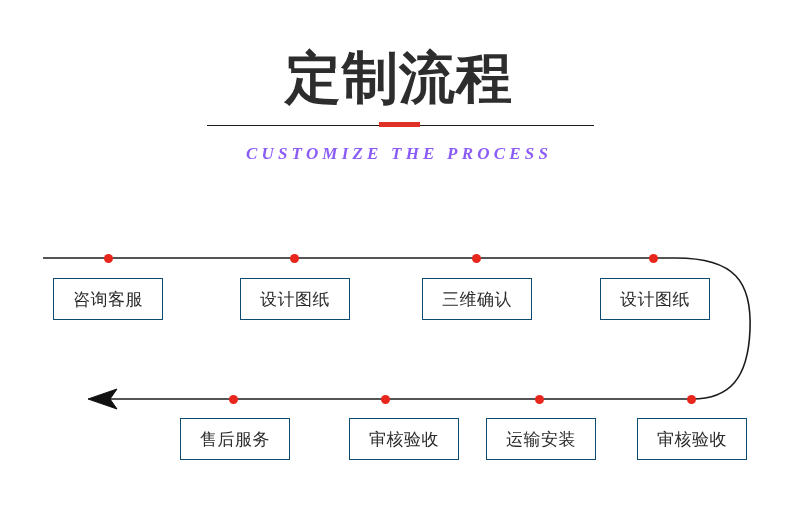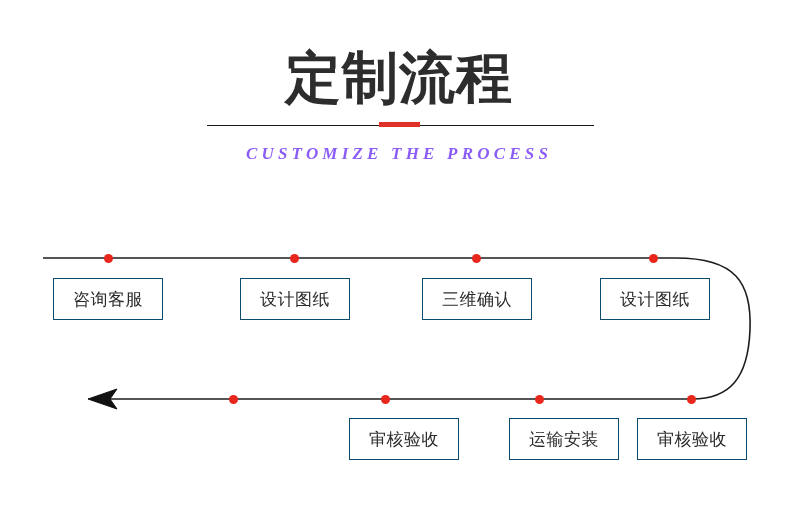--- a/index.html
+++ b/index.html
@@ -159,20 +159,23 @@
   <div class="flow-node" style="left:422px; top:278px;">
     <span class="flow-node-label">三维确认</span>
   </div>
   <div class="flow-node" style="left:600px; top:278px;">
     <span class="flow-node-label">设计图纸</span>
   </div>
 
   <div class="flow-node" style="left:637px; top:418px;">
     <span class="flow-node-label">审核验收</span>
   </div>
-  <div class="flow-node" style="left:509px; top:418px;justify-content:center;">
+  <div class="flow-node" style="left:486px; top:418px;justify-content:center;">
     <span class="flow-node-label">运输安装</span>
   </div>
   <div class="flow-node" style="left:333px; top:418px;margin-left:16px;">
     <span class="flow-node-label">审核验收</span>
   </div>
+  <div class="flow-node" style="left:180px; top:418px;">
+    <span class="flow-node-label">售后服务</span>
+  </div>
 
 </div>
 
 </body></html>

